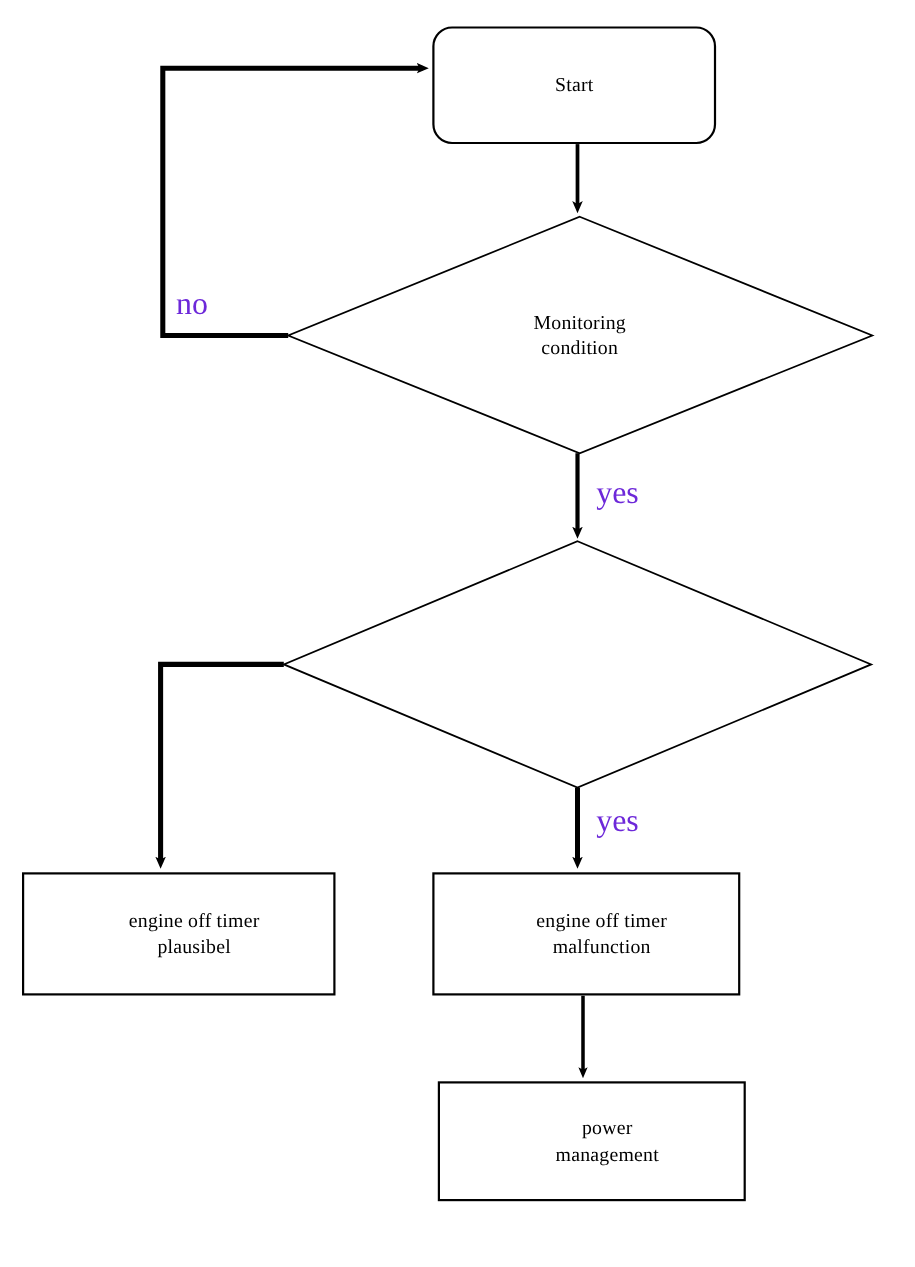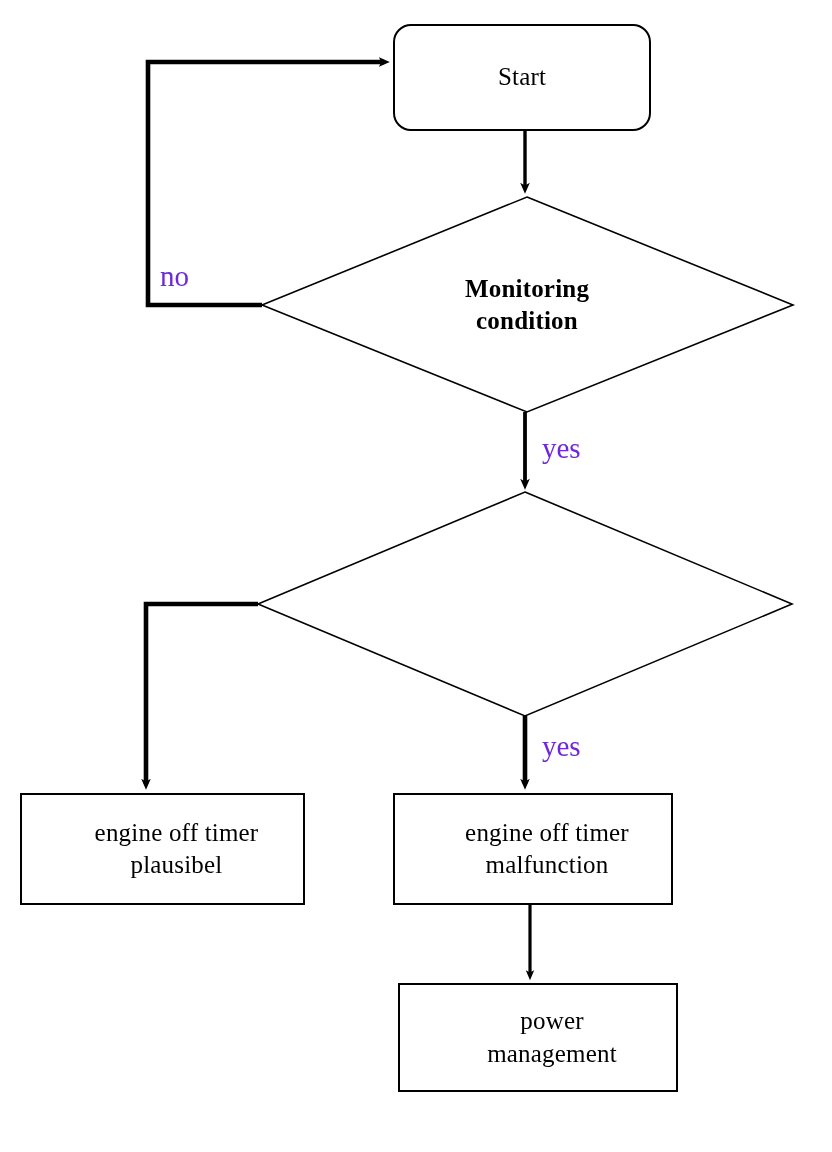--- a/index.html
+++ b/index.html
@@ -31,42 +31,41 @@
     box-sizing: border-box;
     display: flex;
     align-items: center;
     justify-content: center;
     text-align: center;
   }
   .node-label {
     position: relative;
     z-index: 3;
     line-height: 1.30;
-    font-size: 25px;
+    font-size: 18px;
     color: #000000;
     white-space: pre-line;
     letter-spacing: 0.2px;
   }
   
   .terminator {
     border: 2px solid #000000;
     border-radius: 18px;
     background: #ffffff;
   }
   
   .process {
     border: 2px solid #000000;
     background: #ffffff;
     padding-left: 28px;
   }
   
   .decision {
     background: transparent;
     border: none;
-    font-weight: bold;
   }
   .edge-label {
     position: absolute;
     font-size: 29px;
     line-height: 1;
     color: #6d28d9;
     z-index: 4;
     white-space: nowrap;
   }
 </style>

